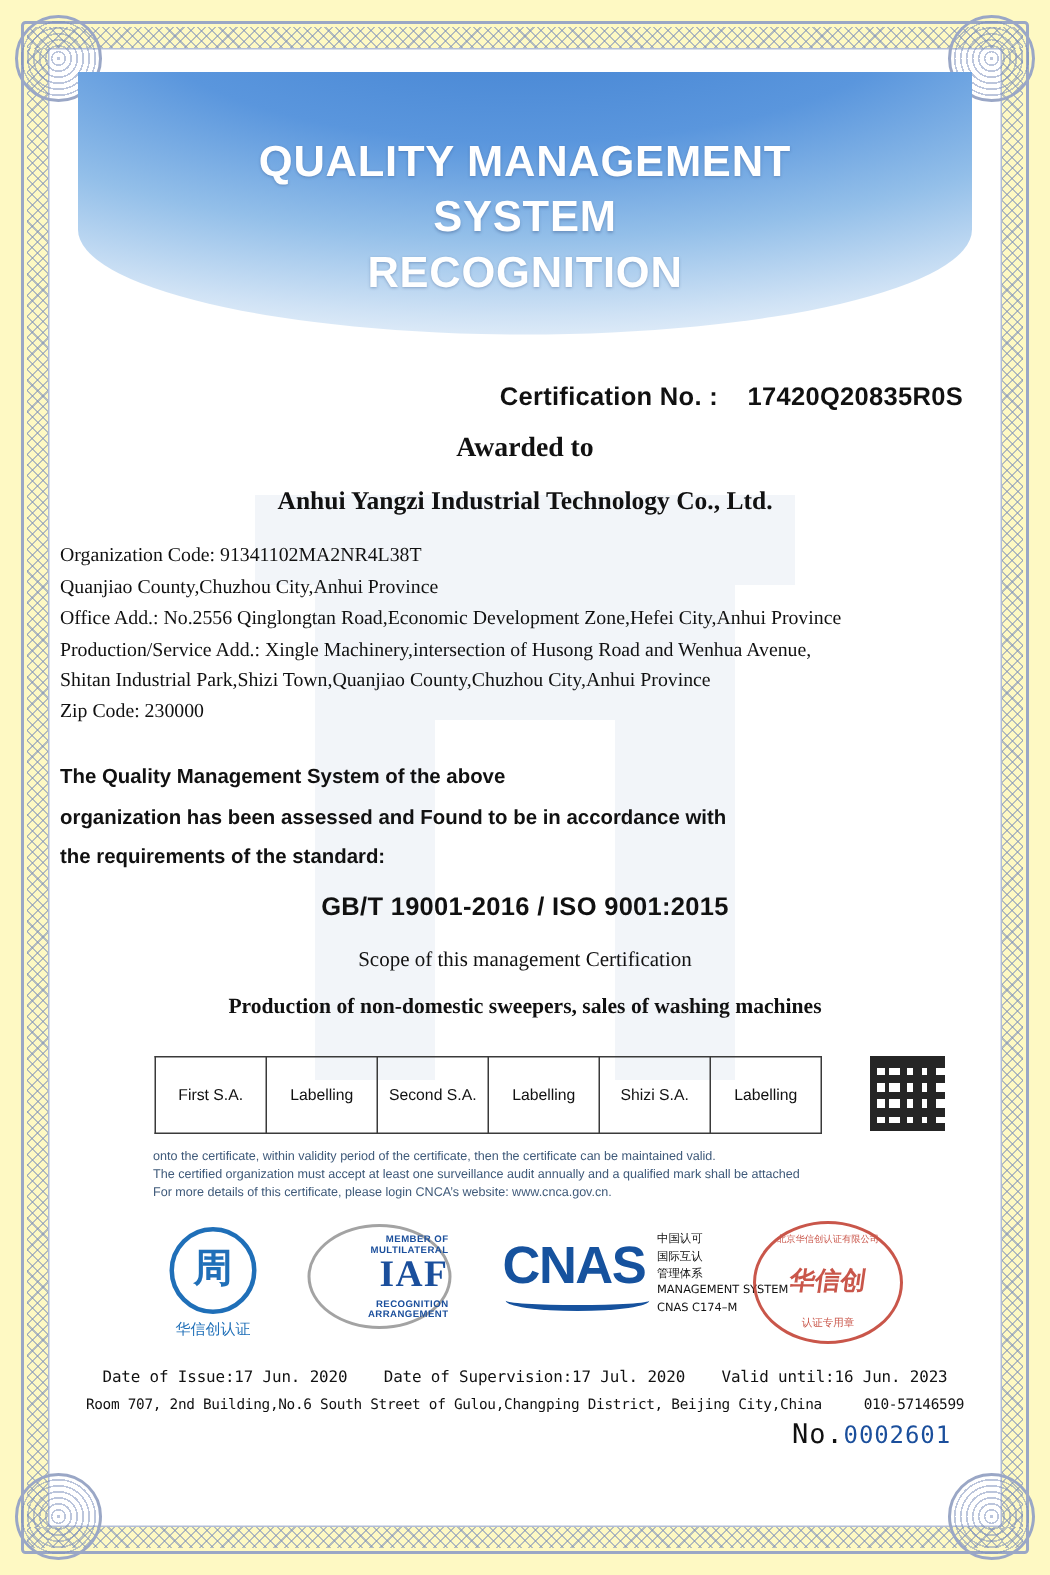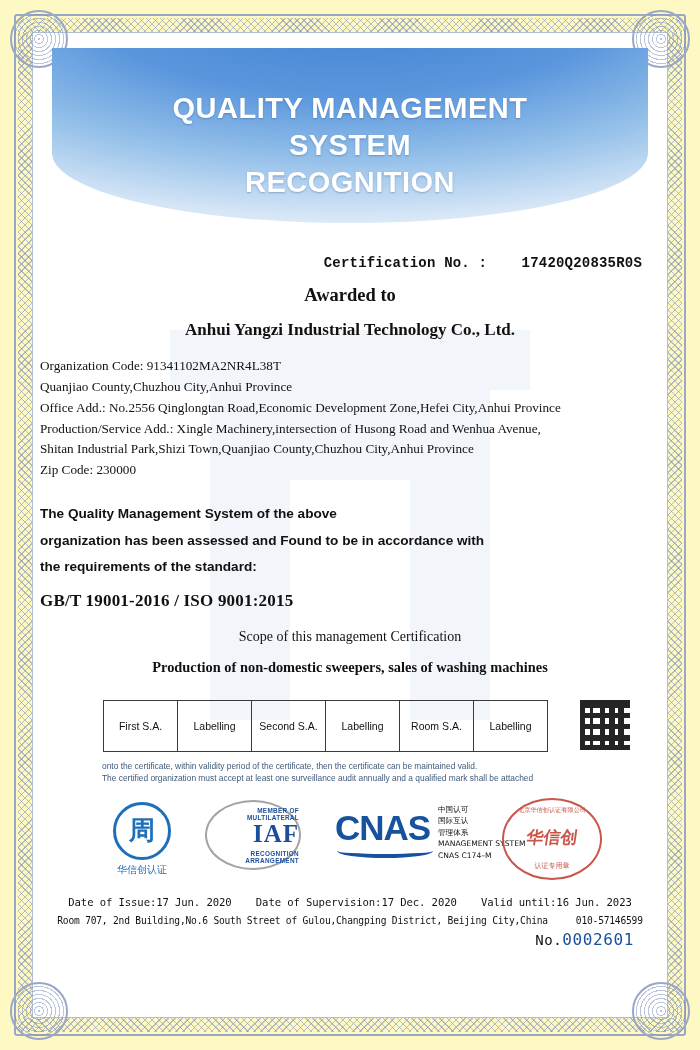--- a/index.html
+++ b/index.html
@@ -92,23 +92,23 @@
     font-size: 29px;
     line-height: 1.28;
     letter-spacing: .5px;
     text-shadow: 0 1px 2px rgba(40,70,120,.35);
   }
 
   .cert-no {
     margin-top: 32px;
     padding-right: 18px;
     text-align: right;
-    font-family: Liberation Mono, monospace;
-    font-weight: bold;
-    font-size: 14px;
+    font-family: Liberation Sans, sans-serif;
+    font-weight: bold;
+    font-size: 17px;
     color: #111;
     letter-spacing: .2px;
   }
   .awarded {
     margin-top: 14px;
     text-align: center;
     font-weight: bold;
     font-size: 18.5px;
     color: #111;
   }
@@ -129,22 +129,22 @@
   .statement {
     margin-top: 20px;
     font-family: "Liberation Sans", sans-serif;
     font-weight: bold;
     font-size: 13.6px;
     line-height: 1.95;
     color: #111;
   }
   .standard {
     margin-top: 10px;
-    text-align: left;
-    font-family: Liberation Serif, serif;
+    text-align: center;
+    font-family: Liberation Sans, sans-serif;
     font-weight: bold;
     font-size: 17px;
     color: #111;
     letter-spacing: .2px;
   }
   .scope-label {
     margin-top: 18px;
     text-align: center;
     font-size: 14px;
     color: #111;
@@ -323,21 +323,21 @@
   }
   .serial {
     margin-top: 4px;
     padding-right: 26px;
     text-align: right;
     font-family: "DejaVu Sans Mono", monospace;
     font-size: 16px;
     color: #1b4f9c;
     letter-spacing: .6px;
   }
-  .serial .no-label { color: #111; font-size: 14px; }
+  .serial .no-label { color: #111; font-size: 18px; }
 </style>
 </head>
 <body>
 
 <div class="page">
 
   <div class="border-outer"></div>
   <div class="border-weave"></div>
   <div class="border-weave-mask"></div>
   <div class="border-inner"></div>
@@ -393,31 +393,32 @@
     <div class="scope-text">Production of non-domestic sweepers, sales of washing machines</div>
 
     <div class="surv-wrap">
       <table class="surv-table">
         <tbody>
             <tr>
           <td>First S.A.</td>
           <td>Labelling</td>
           <td>Second S.A.</td>
           <td>Labelling</td>
-          <td>Room S.A.</td>
+          <td>Shizi S.A.</td>
           <td>Labelling</td>
         </tr>
       </tbody>
         </table>
       <div class="qr"></div>
     </div>
 
     <div class="fineprint">
       <div>onto the certificate, within validity period of the certificate, then the certificate can be maintained valid.</div>
       <div>The certified organization must accept at least one surveillance audit annually and a qualified mark shall be attached</div>
+      <div>For more details of this certificate, please login CNCA’s website: www.cnca.gov.cn.</div>
     </div>
 
     <div class="logos">
 
       <div class="logo-cnca">
         <div class="ring">周</div>
         <div class="cap">华信创认证</div>
       </div>
 
       <div class="logo-iaf">
@@ -442,21 +443,21 @@
       <div class="seal">
         <div class="seal-top">北京华信创认证有限公司</div>
         <div class="seal-mid">华信创</div>
         <div class="seal-bot">认证专用章</div>
       </div>
 
     </div>
 
     <div class="dates">
       <span>Date of Issue:17 Jun. 2020</span>
-      <span>Date of Supervision:17 Dec. 2020</span>
+      <span>Date of Supervision:17 Jul. 2020</span>
       <span>Valid until:16 Jun. 2023</span>
     </div>
 
     <div class="addr-line">
       <span>Room 707, 2nd Building,No.6 South Street of Gulou,Changping District, Beijing City,China</span>
       &nbsp;&nbsp;&nbsp;
       <span>010-57146599</span>
     </div>
 
     <div class="serial">

